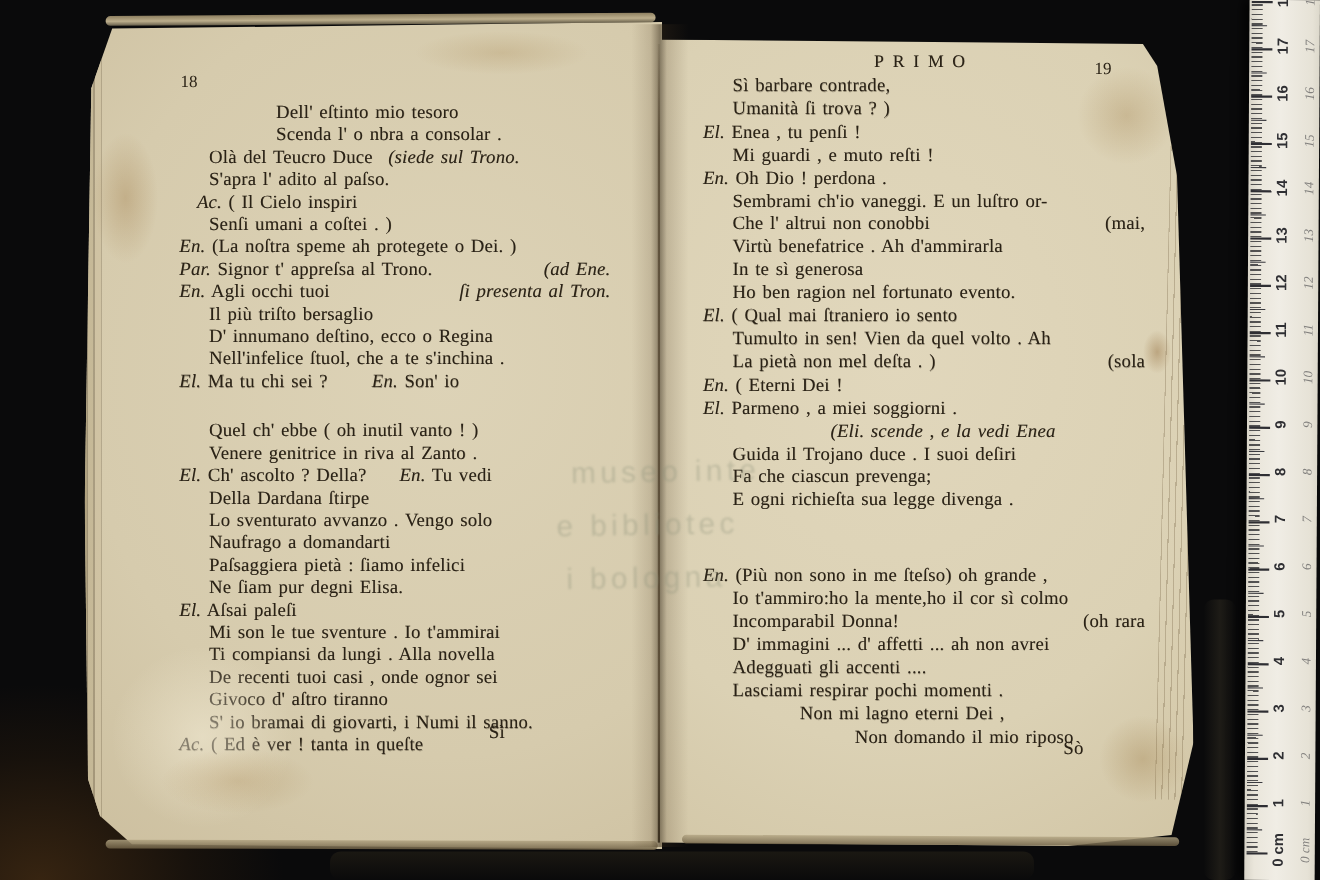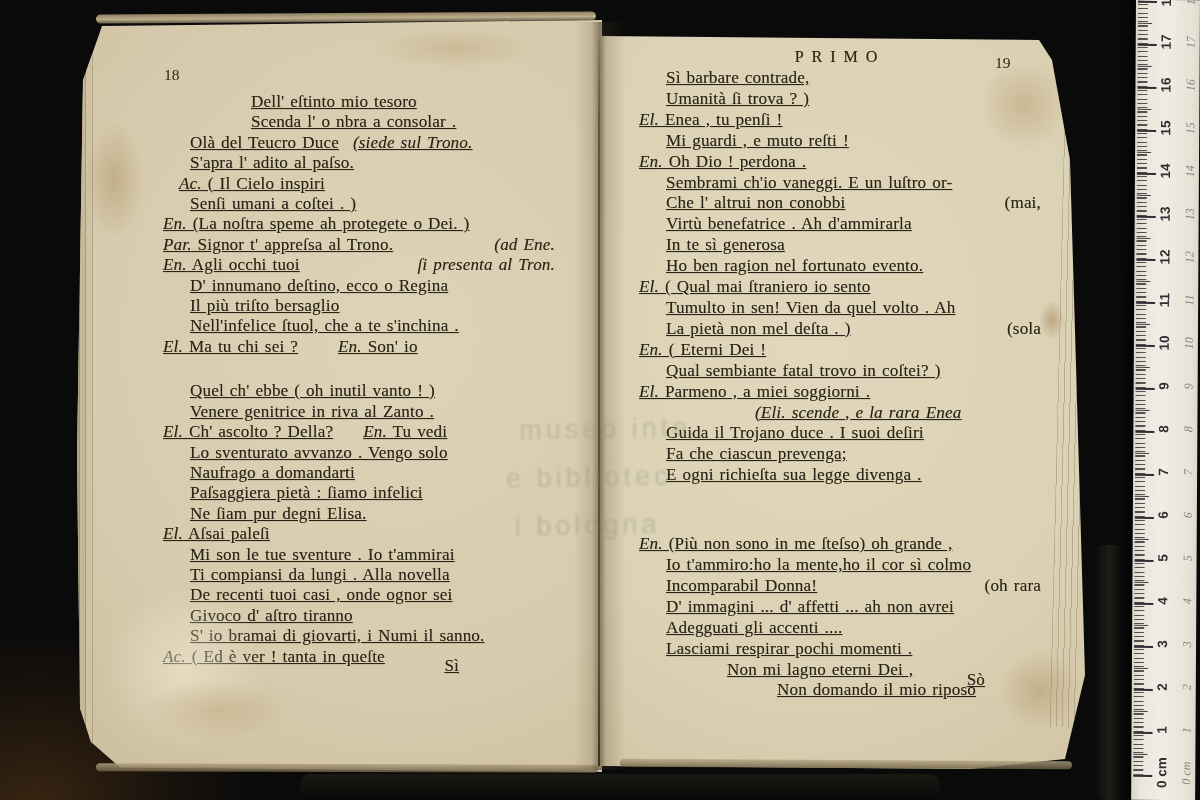--- a/index.html
+++ b/index.html
@@ -55,21 +55,21 @@
 
   .stain{position:absolute;pointer-events:none;border-radius:50%;}
 
   
   .phead{position:absolute;font-size:16px;color:var(--ink);}
   .phead .title{display:block;text-align:center;letter-spacing:8px;
     text-shadow:.3px .3px .5px rgba(43,33,20,.4);}
   .pnum{position:absolute;font-size:15.5px;color:var(--ink);}
   .ptext{position:absolute;font-size:17px;color:var(--ink);
     word-spacing:1.5px;letter-spacing:.2px;
-    text-shadow:.3px .3px .45px rgba(43,33,20,.35);text-decoration:underline;}
+    text-shadow:.3px .3px .45px rgba(43,33,20,.35);}
   .ptext-left{left:87px;top:72px;width:392px;line-height:20.4px;}
   .ptext-right{left:40px;top:38px;width:402px;line-height:20.9px;}
   .tline{width:100%;}
   .tline::after{content:"";display:block;clear:both;}
   .it{font-style:italic;}
   .fr{float:right;}
   .catchword{text-align:right;}
   .catchword-left{padding-right:96px;}
   .catchword-right{padding-right:56px;margin-top:28px;}
 
@@ -111,27 +111,28 @@
   <div class="ptext ptext-left">
       <div class="tline" style="padding-left: 88px;"><span>Dell' eſtinto mio tesoro</span></div>
       <div class="tline" style="padding-left: 88px;"><span>Scenda l' o nbra a consolar .</span></div>
       <div class="tline" style="padding-left: 27px;"><span>Olà del Teucro Duce</span><span style="display: inline-block; width: 14px;"></span><span class="it">(siede sul Trono.</span></div>
       <div class="tline" style="padding-left: 27px;"><span>S'apra l' adito al paſso.</span></div>
       <div class="tline" style="padding-left: 0px; margin-left: 16px;"><span class="it">Ac.</span><span> ( Il Cielo inspiri</span></div>
       <div class="tline" style="padding-left: 27px;"><span>Senſi umani a coſtei . )</span></div>
       <div class="tline" style="padding-left: 0px;"><span class="it">En.</span><span> (La noſtra speme ah protegete o Dei. )</span></div>
       <div class="tline" style="padding-left: 0px;"><span class="it">Par.</span><span> Signor t' appreſsa al Trono.</span><span class="it fr">(ad Ene.</span></div>
       <div class="tline" style="padding-left: 0px;"><span class="it">En.</span><span> Agli occhi tuoi</span><span class="it fr">ſi presenta al Tron.</span></div>
+      <div class="tline" style="padding-left: 27px;"><span>Il più triſto bersaglio</span></div>
       <div class="tline" style="padding-left: 27px;"><span>D' innumano deſtino, ecco o Regina</span></div>
-      <div class="tline" style="padding-left: 27px;"><span>Il più triſto bersaglio</span></div>
       <div class="tline" style="padding-left: 27px;"><span>Nell'infelice ſtuol, che a te s'inchina .</span></div>
       <div class="tline" style="padding-left: 0px;"><span class="it">El.</span><span> Ma tu chi sei ?</span><span style="display: inline-block; width: 40px;"></span><span class="it">En.</span><span> Son' io</span></div>
       <div class="tline" style="padding-left: 27px; margin-top: 24px;"><span>Quel ch' ebbe ( oh inutil vanto ! )</span></div>
       <div class="tline" style="padding-left: 27px;"><span>Venere genitrice in riva al Zanto .</span></div>
       <div class="tline" style="padding-left: 0px;"><span class="it">El.</span><span> Ch' ascolto ? Della?</span><span style="display: inline-block; width: 30px;"></span><span class="it">En.</span><span> Tu vedi</span></div>
+      <div class="tline" style="padding-left: 27px;"><span>Della Dardana ſtirpe</span></div>
       <div class="tline" style="padding-left: 27px;"><span>Lo sventurato avvanzo . Vengo solo</span></div>
       <div class="tline" style="padding-left: 27px;"><span>Naufrago a domandarti</span></div>
       <div class="tline" style="padding-left: 27px;"><span>Paſsaggiera pietà : ſiamo infelici</span></div>
       <div class="tline" style="padding-left: 27px;"><span>Ne ſiam pur degni Elisa.</span></div>
       <div class="tline" style="padding-left: 0px;"><span class="it">El.</span><span> Aſsai paleſi</span></div>
       <div class="tline" style="padding-left: 27px;"><span>Mi son le tue sventure . Io t'ammirai</span></div>
       <div class="tline" style="padding-left: 27px;"><span>Ti compiansi da lungi . Alla novella</span></div>
       <div class="tline" style="padding-left: 27px;"><span>De recenti tuoi casi , onde ognor sei</span></div>
       <div class="tline" style="padding-left: 27px;"><span>Givoco d' aſtro tiranno</span></div>
       <div class="tline" style="padding-left: 27px;"><span>S' io bramai di giovarti, i Numi il sanno.</span></div>
@@ -165,23 +166,22 @@
       <div class="tline" style="padding-left: 0px;"><span class="it">En.</span><span> Oh Dio ! perdona .</span></div>
       <div class="tline" style="padding-left: 27px;"><span>Sembrami ch'io vaneggi. E un luſtro or-</span></div>
       <div class="tline" style="padding-left: 27px;"><span>Che l' altrui non conobbi</span><span class="fr">(mai,</span></div>
       <div class="tline" style="padding-left: 27px;"><span>Virtù benefatrice . Ah d'ammirarla</span></div>
       <div class="tline" style="padding-left: 27px;"><span>In te sì generosa</span></div>
       <div class="tline" style="padding-left: 27px;"><span>Ho ben ragion nel fortunato evento.</span></div>
       <div class="tline" style="padding-left: 0px;"><span class="it">El.</span><span> ( Qual mai ſtraniero io sento</span></div>
       <div class="tline" style="padding-left: 27px;"><span>Tumulto in sen! Vien da quel volto . Ah</span></div>
       <div class="tline" style="padding-left: 27px;"><span>La pietà non mel deſta . )</span><span class="fr">(sola</span></div>
       <div class="tline" style="padding-left: 0px;"><span class="it">En.</span><span> ( Eterni Dei !</span></div>
-      <div class="tline" style="padding-left: 27px;"><span>Qual sembiante fatal trovo in coſtei? )</span></div>
       <div class="tline" style="padding-left: 0px;"><span class="it">El.</span><span> Parmeno , a miei soggiorni .</span></div>
-      <div class="tline" style="padding-left: 116px;"><span class="it">(Eli. scende , e la rara Enea</span></div>
+      <div class="tline" style="padding-left: 116px;"><span class="it">(Eli. scende , e la vedi Enea</span></div>
       <div class="tline" style="padding-left: 27px;"><span>Guida il Trojano duce . I suoi deſiri</span></div>
       <div class="tline" style="padding-left: 27px;"><span>Fa che ciascun prevenga;</span></div>
       <div class="tline" style="padding-left: 27px;"><span>E ogni richieſta sua legge divenga .</span></div>
       <div class="tline" style="padding-left: 0px; margin-top: 48px;"><span class="it">En.</span><span> (Più non sono in me ſteſso) oh grande ,</span></div>
       <div class="tline" style="padding-left: 27px;"><span>Io t'ammiro:ho la mente,ho il cor sì colmo</span></div>
       <div class="tline" style="padding-left: 27px;"><span>Incomparabil Donna!</span><span class="fr">(oh rara</span></div>
       <div class="tline" style="padding-left: 27px;"><span>D' immagini ... d' affetti ... ah non avrei</span></div>
       <div class="tline" style="padding-left: 27px;"><span>Adegguati gli accenti ....</span></div>
       <div class="tline" style="padding-left: 27px;"><span>Lasciami respirar pochi momenti .</span></div>
       <div class="tline" style="padding-left: 88px;"><span>Non mi lagno eterni Dei ,</span></div>

